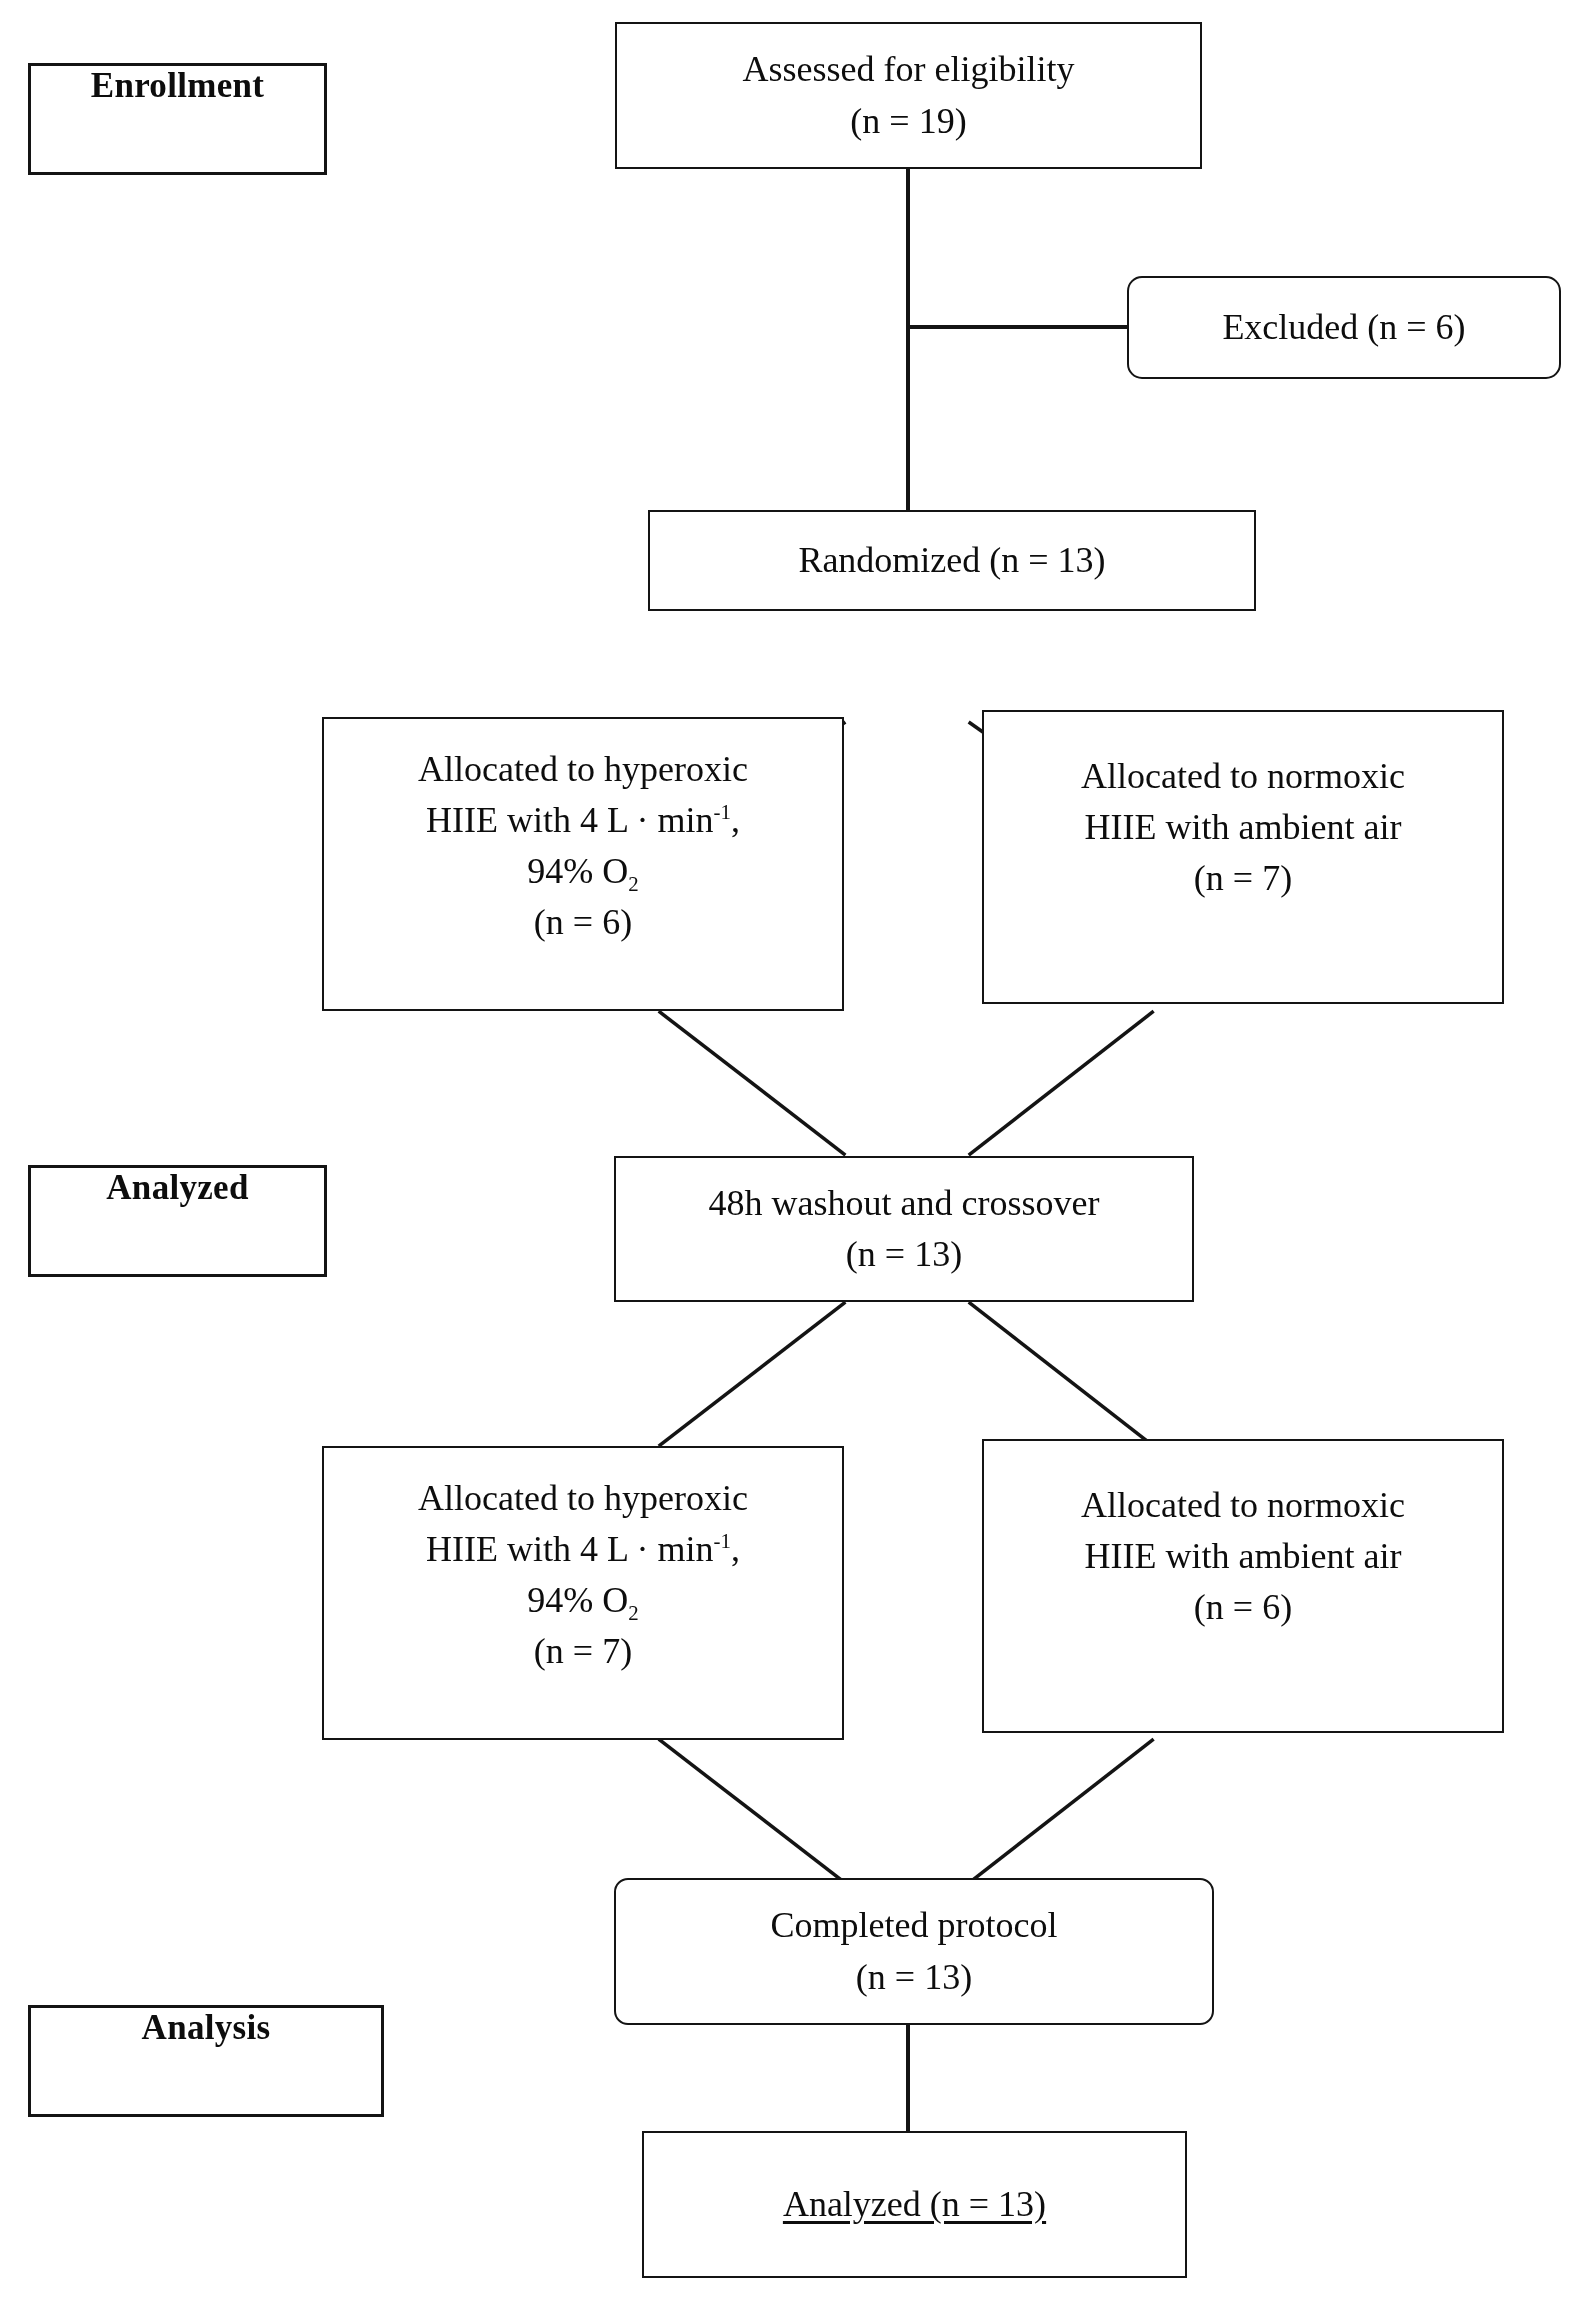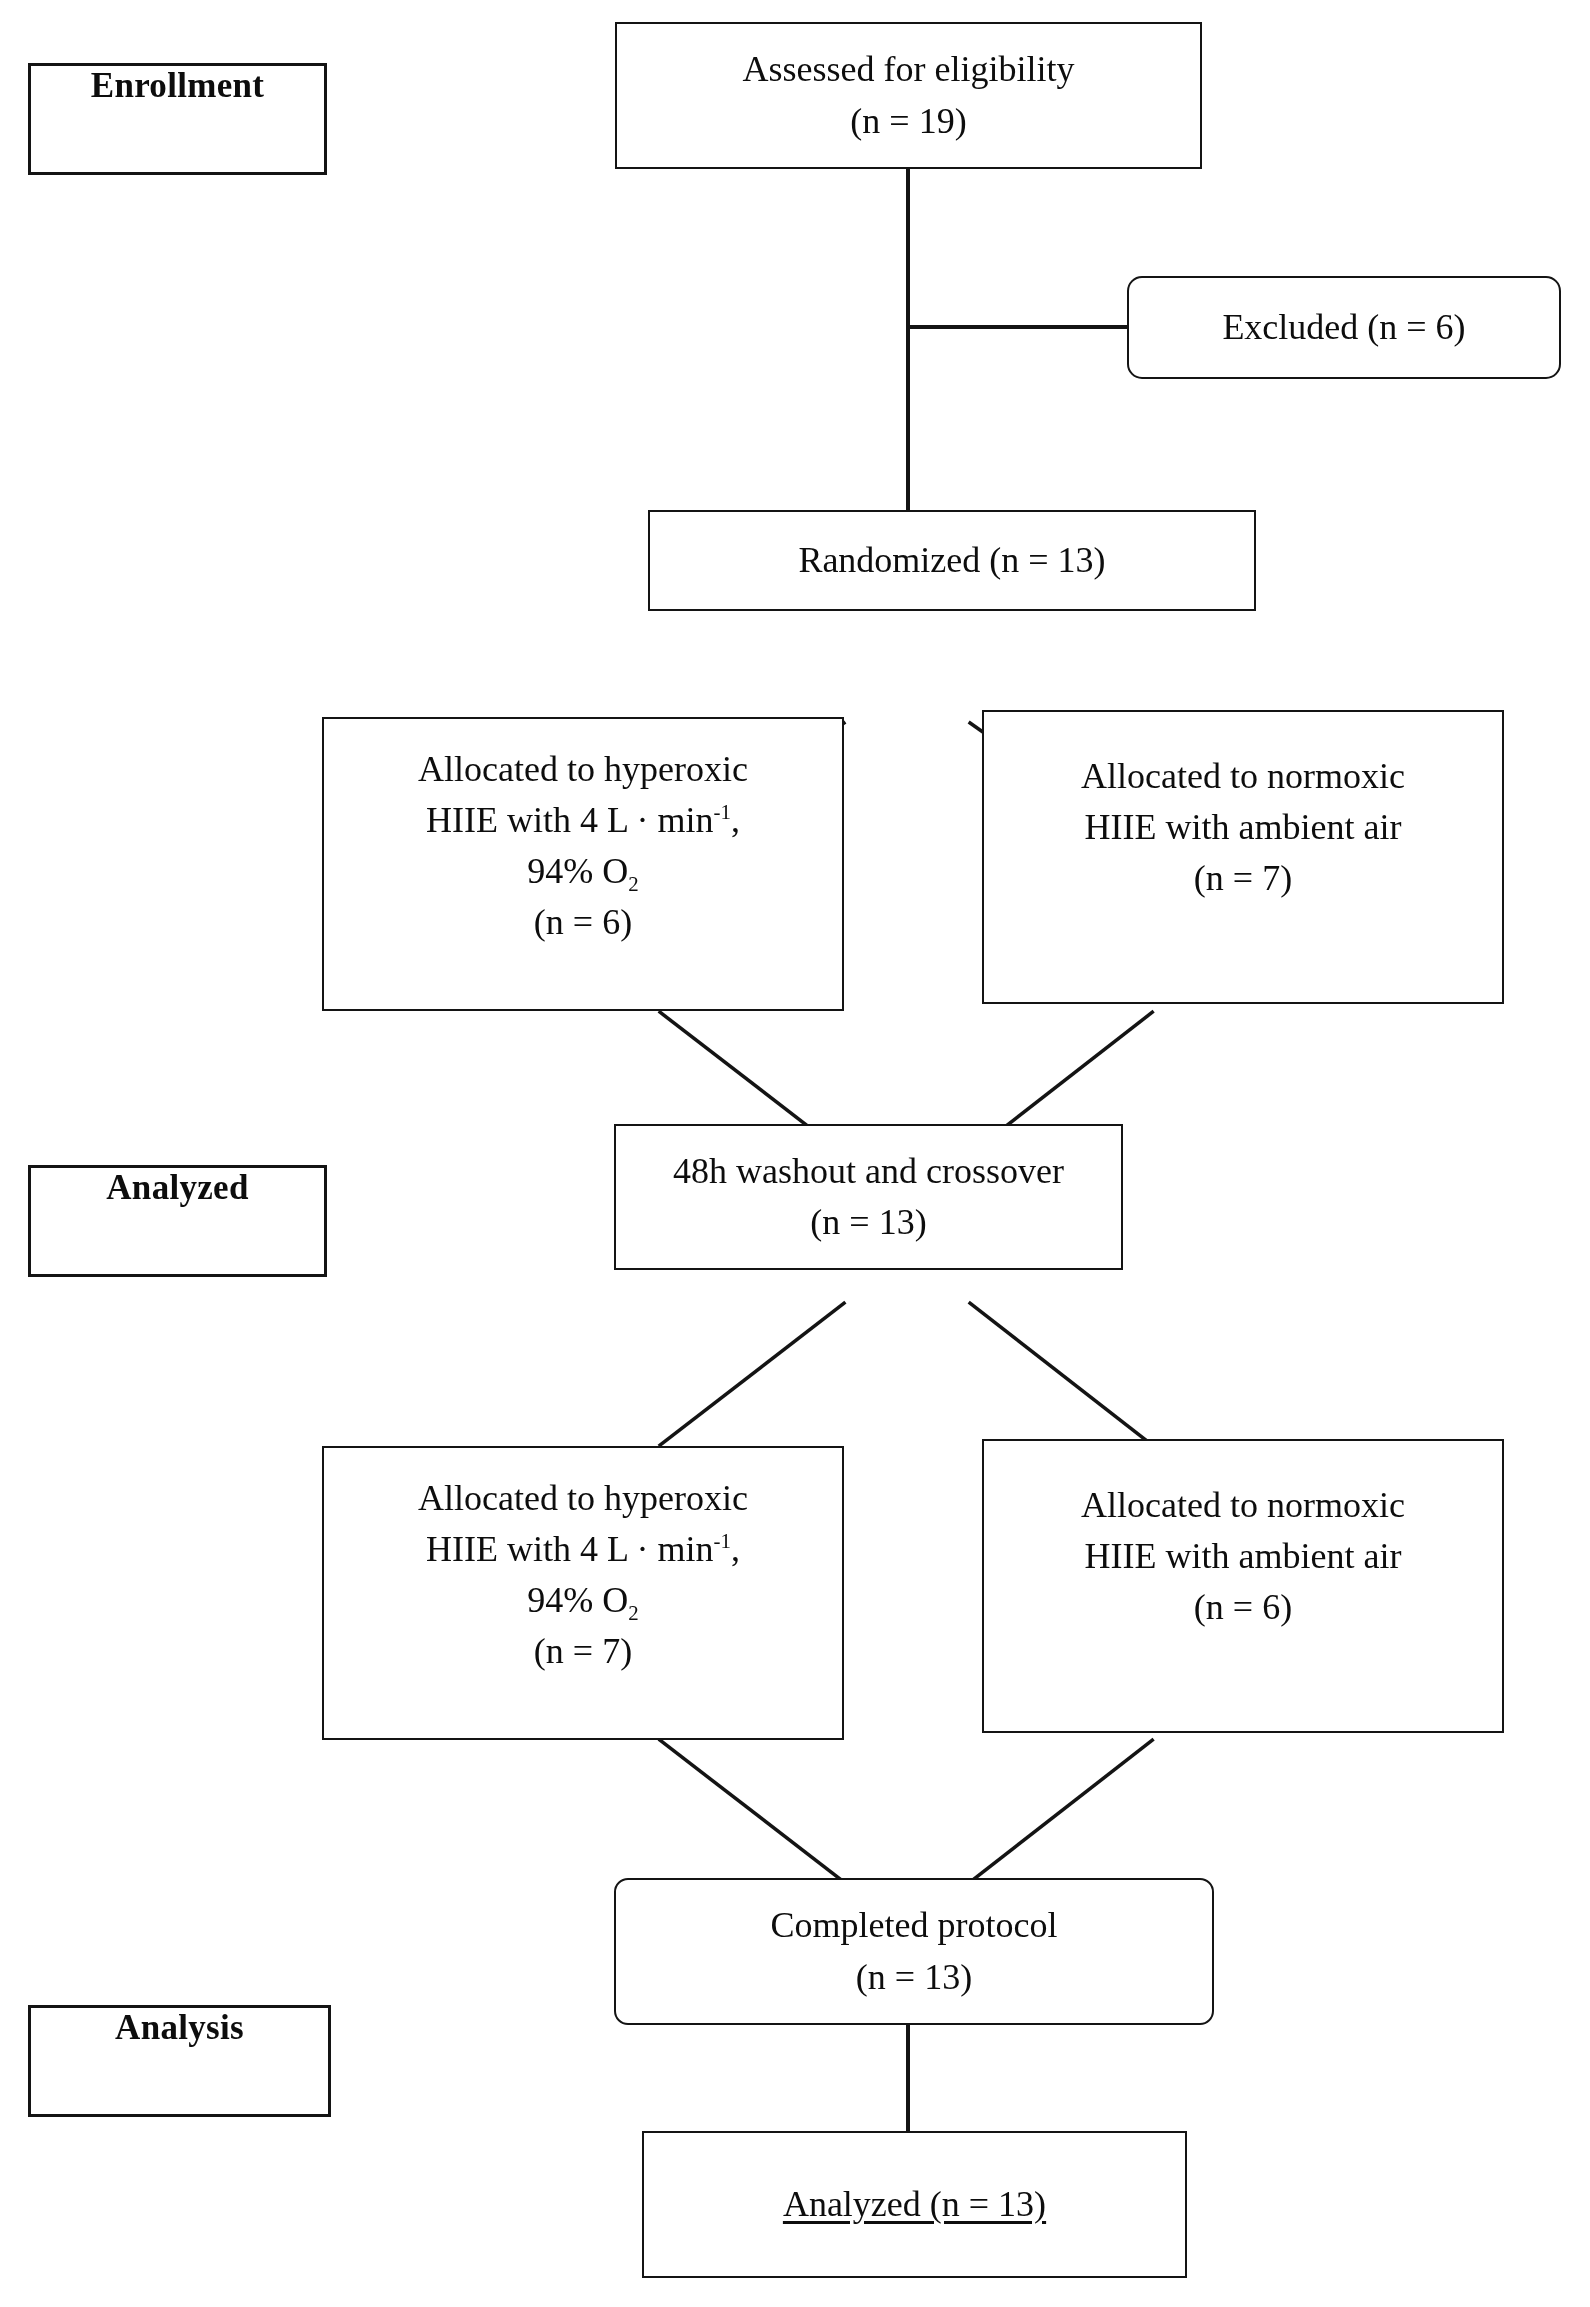--- a/index.html
+++ b/index.html
@@ -83,21 +83,21 @@
 
   <div class="stage" style="left:28px; top:63px; width:299px; height:112px;">
     <span>Enrollment</span>
   </div>
 
 
   <div class="stage" style="left:28px; top:1165px; width:299px; height:112px;">
     <span>Analyzed</span>
   </div>
 
-  <div class="stage" style="left:28px; top:2005px; width:303px; height:112px;">
+  <div class="stage" style="left:28px; top:2005px; width:356px; height:112px;">
     <span>Analysis</span>
   </div>
 
   <div class="vline" style="left:906px; top:169px; height:346px;"></div>
 
   <div class="hline" style="left:906px; top:325px; width:223px;"></div>
 
   <svg class="diag" style="left:0px; top:722px; width:1591px; height:135px;" viewBox="0 0 2710 230" width="1591" height="135">
     <line x1="1440" y1="0" x2="1122" y2="222"></line>
     <line x1="1650" y1="0" x2="1965" y2="222"></line>
@@ -139,21 +139,21 @@
     <span class="line"><span>94% O</span><sub>2</sub></span>
     <span class="line">(n = 6)</span>
   </div>
 
   <div class="node" style="left:982px; top:710px; width:522px; height:294px; justify-content:flex-start; padding-top:39px;">
     <span class="line">Allocated to normoxic</span>
     <span class="line">HIIE with ambient air</span>
     <span class="line">(n = 7)</span>
   </div>
 
-  <div class="node" style="left:614px; top:1124px; width:509px; height:146px;">
+  <div class="node" style="left:614px; top:1156px; width:580px; height:146px;">
     <span class="line">48h washout and crossover</span>
     <span class="line">(n = 13)</span>
   </div>
 
   <div class="node" style="left:322px; top:1446px; width:522px; height:294px; justify-content:flex-start; padding-top:25px;">
     <span class="line">Allocated to hyperoxic</span>
     <span class="line"><span>HIIE with 4 L · min</span><sup>-1</sup><span>,</span></span>
     <span class="line"><span>94% O</span><sub>2</sub></span>
     <span class="line">(n = 7)</span>
   </div>

